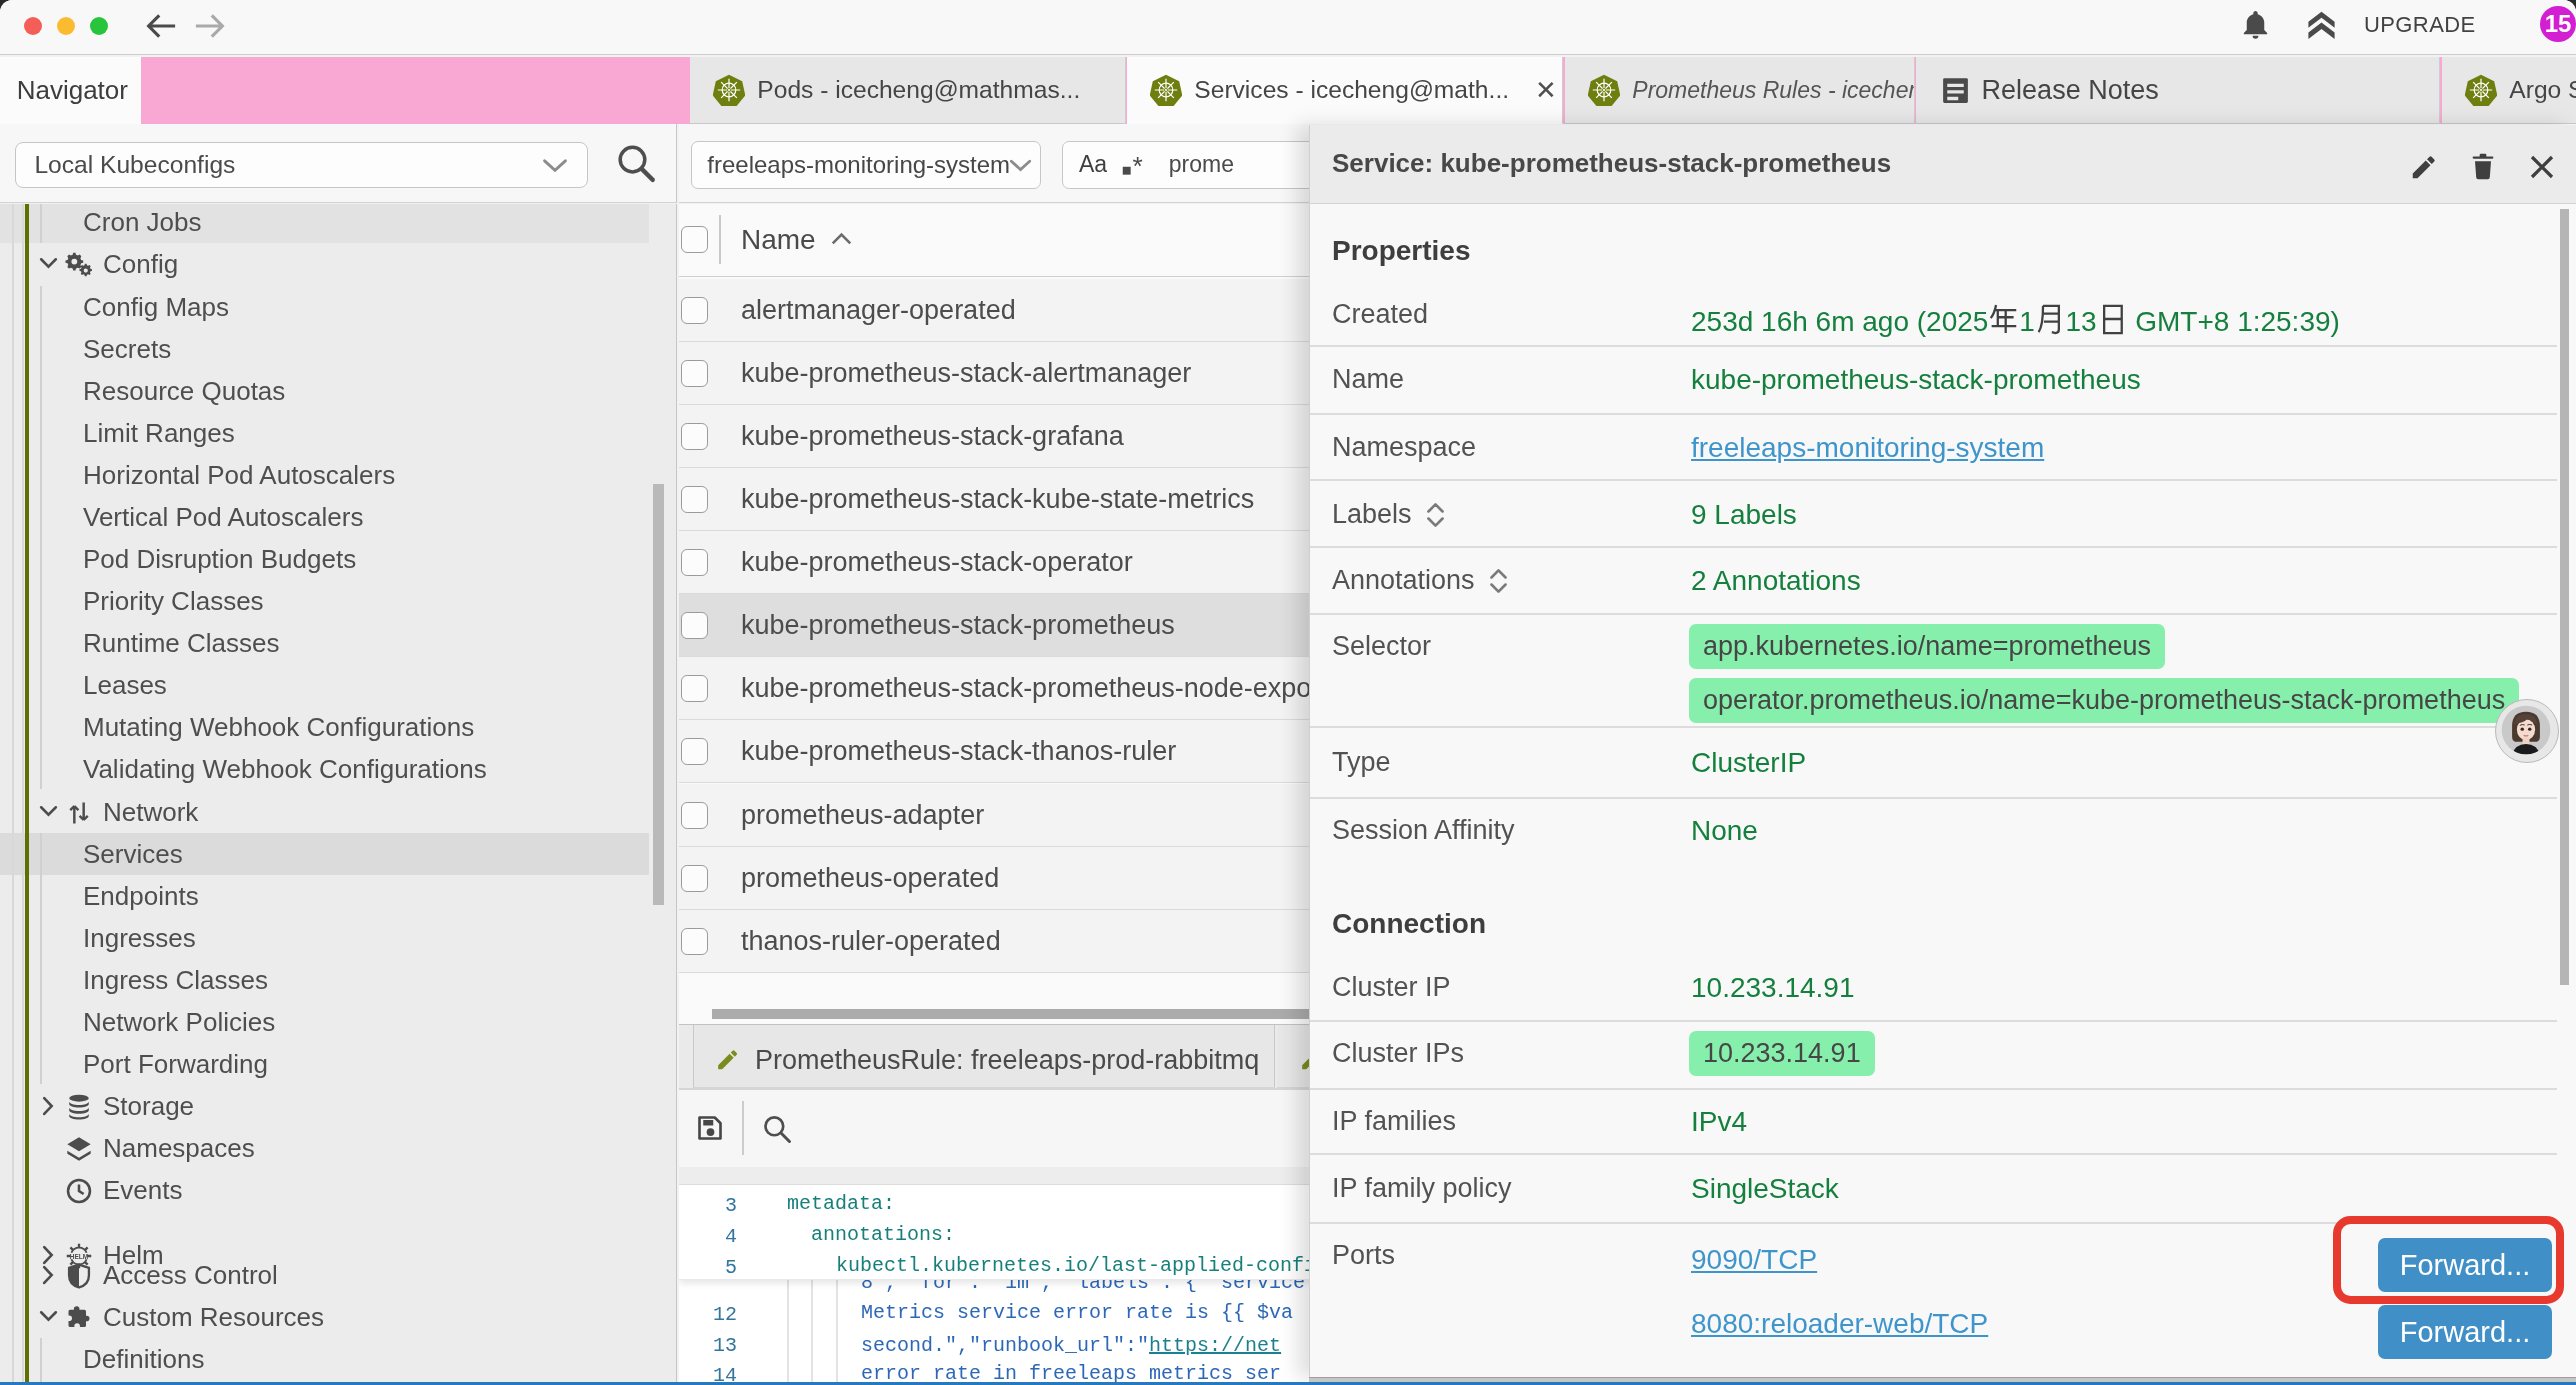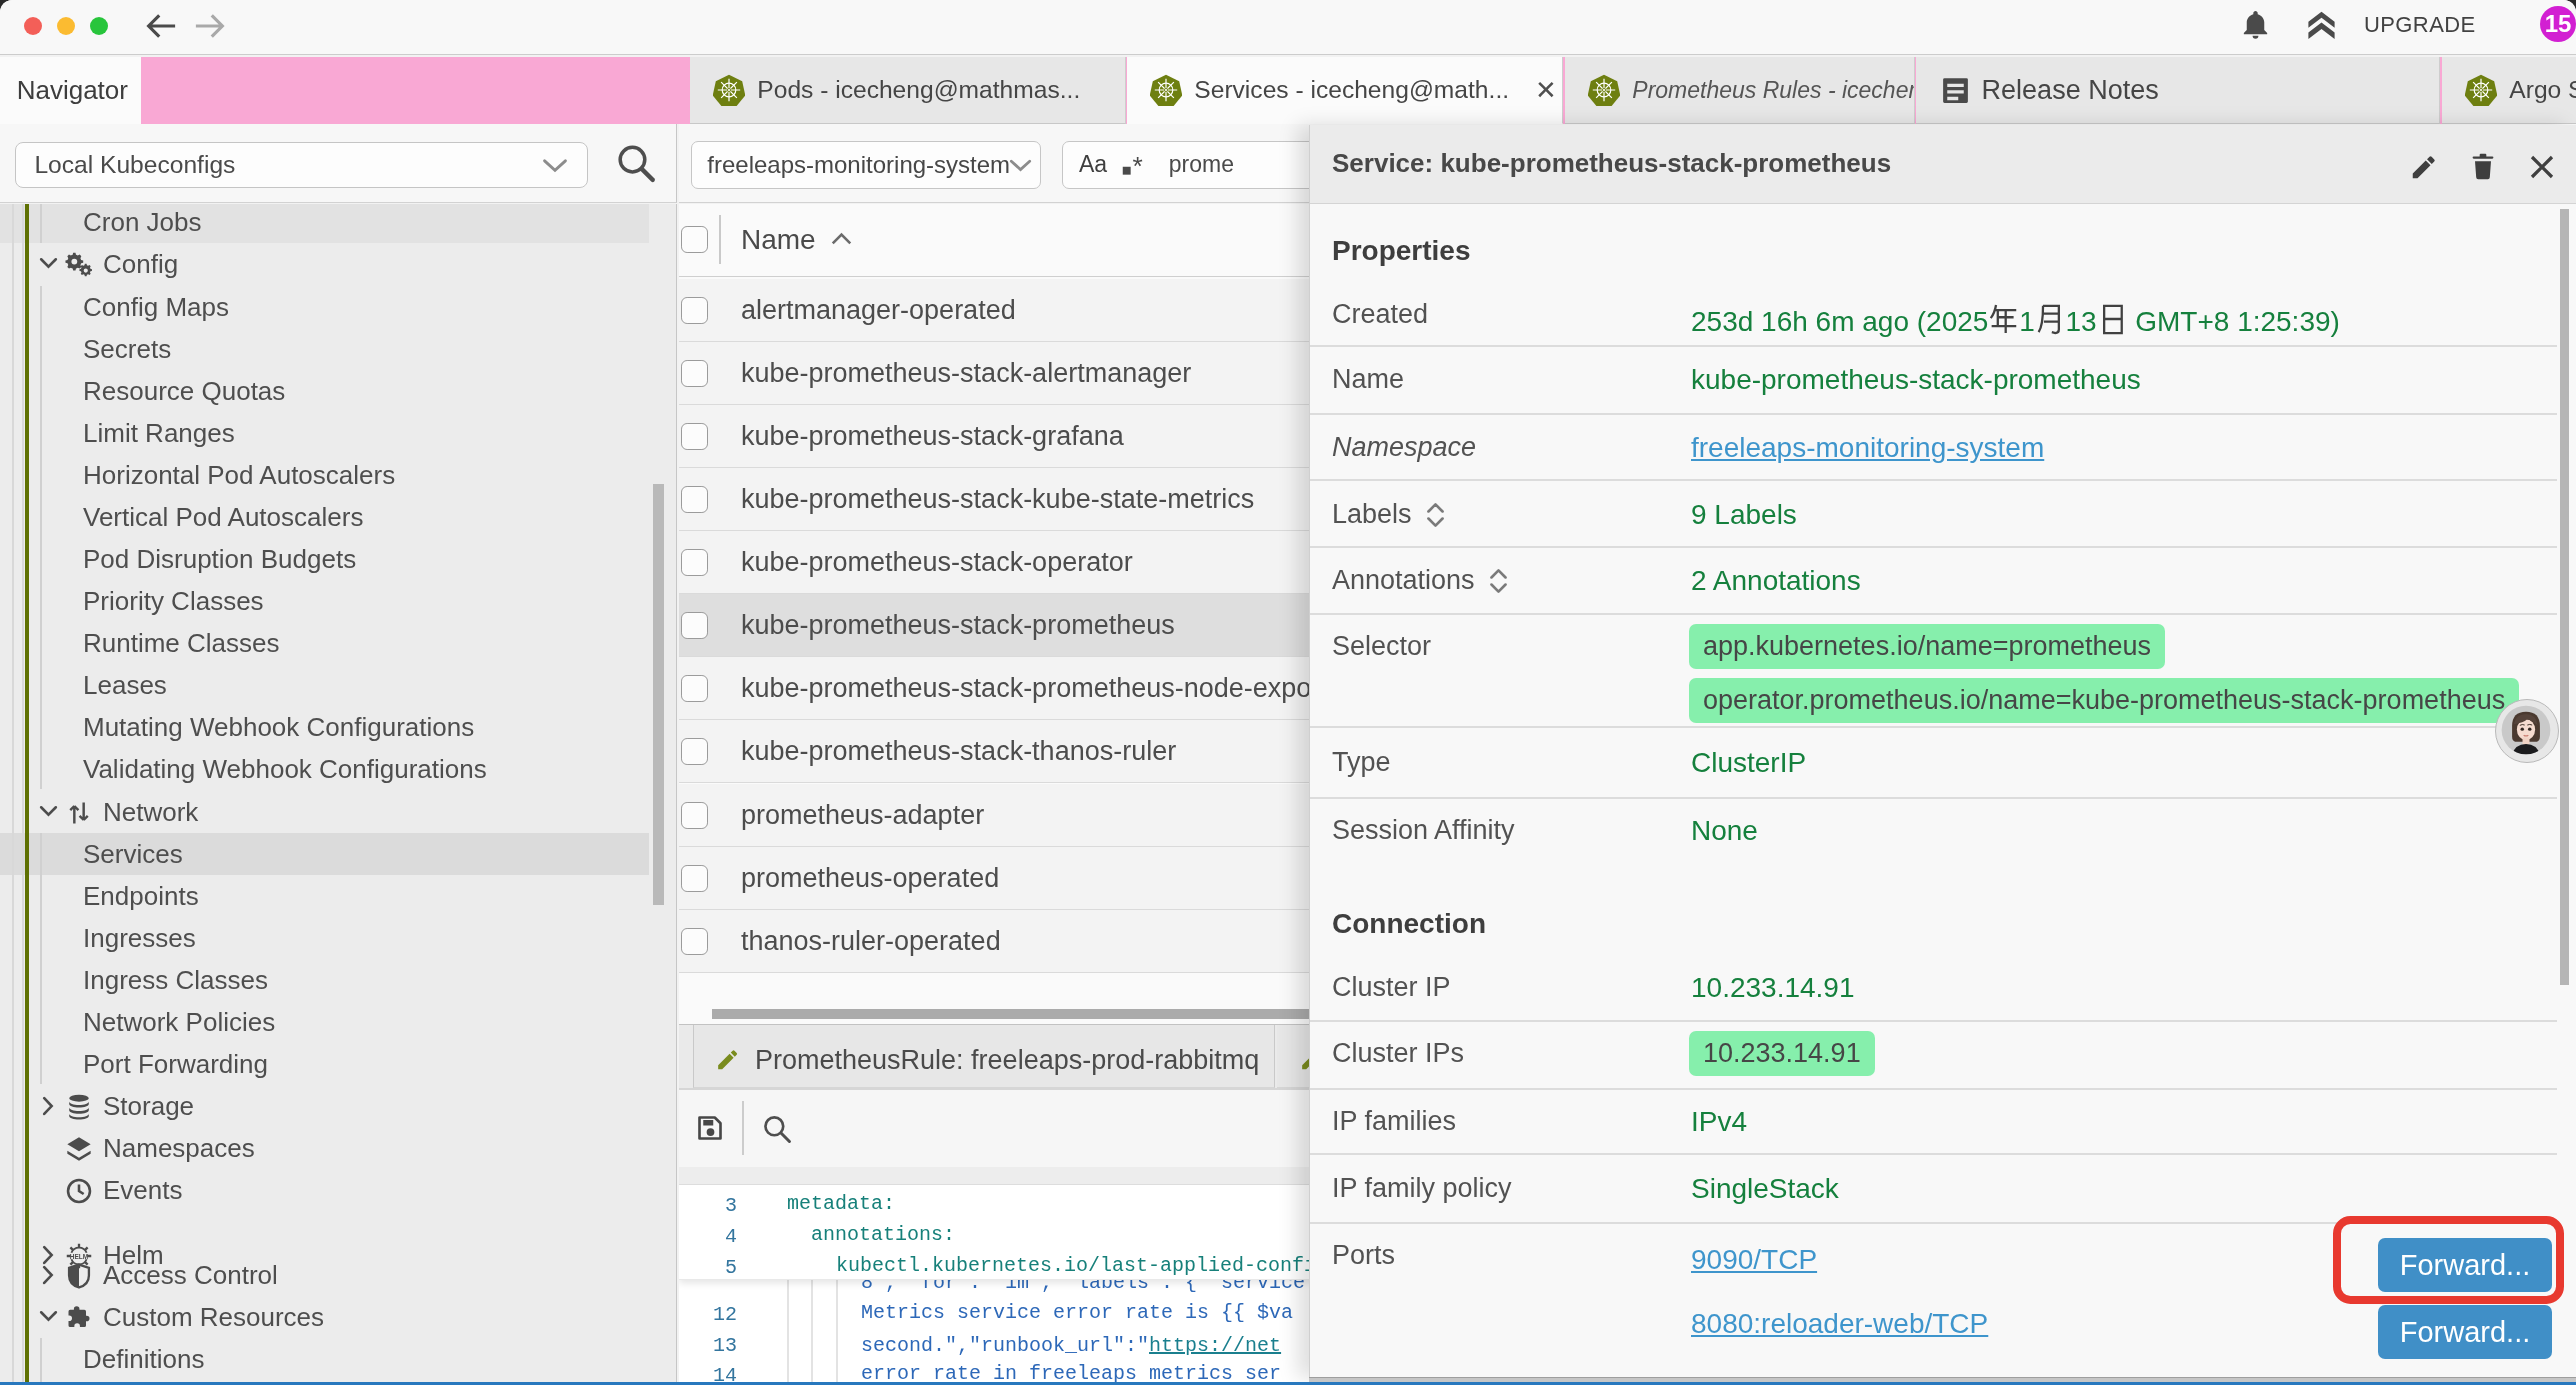--- a/index.html
+++ b/index.html
@@ -409,21 +409,21 @@
             </g>
           </svg></span>13<span class="cjkw"><svg width="29" height="32" viewBox="0 0 33 36">
             <g stroke="#414141" stroke-width="2.6" fill="none">
               <path d="M7 3 H27 V34 H7 Z M7 18 H27"></path>
             </g>
           </svg></span> GMT+8 1:25:39)</div>
     <div class="ddiv" style="top:220px;"></div>
     <div class="drow-label" style="top:239px;">Name</div>
     <div class="drow-val" style="top:239px;">kube-prometheus-stack-prometheus</div>
     <div class="ddiv" style="top:288px;"></div>
-    <div class="drow-label" style="top:307px;font-style:italic;">Namespace</div>
+    <div class="drow-label" style="top:307px;">Namespace</div>
     <div class="drow-val blink" style="top:307px;">freeleaps-monitoring-system</div>
     <div class="ddiv" style="top:354px;"></div>
     <div class="drow-label" style="top:374px;">Labels <svg style="margin-left:12.3px;" width="23" height="30" viewBox="0 0 26 34">
           <path d="M5 13 13 5l8 8M5 21l8 8 8-8" stroke="#7a7a7a" stroke-width="3" fill="none" stroke-linecap="round" stroke-linejoin="round"></path>
         </svg></div>
     <div class="drow-val" style="top:374px;">9 Labels</div>
     <div class="ddiv" style="top:421px;"></div>
     <div class="drow-label" style="top:440px;">Annotations <svg style="margin-left:12.3px;" width="23" height="30" viewBox="0 0 26 34">
           <path d="M5 13 13 5l8 8M5 21l8 8 8-8" stroke="#7a7a7a" stroke-width="3" fill="none" stroke-linecap="round" stroke-linejoin="round"></path>
         </svg></div>

